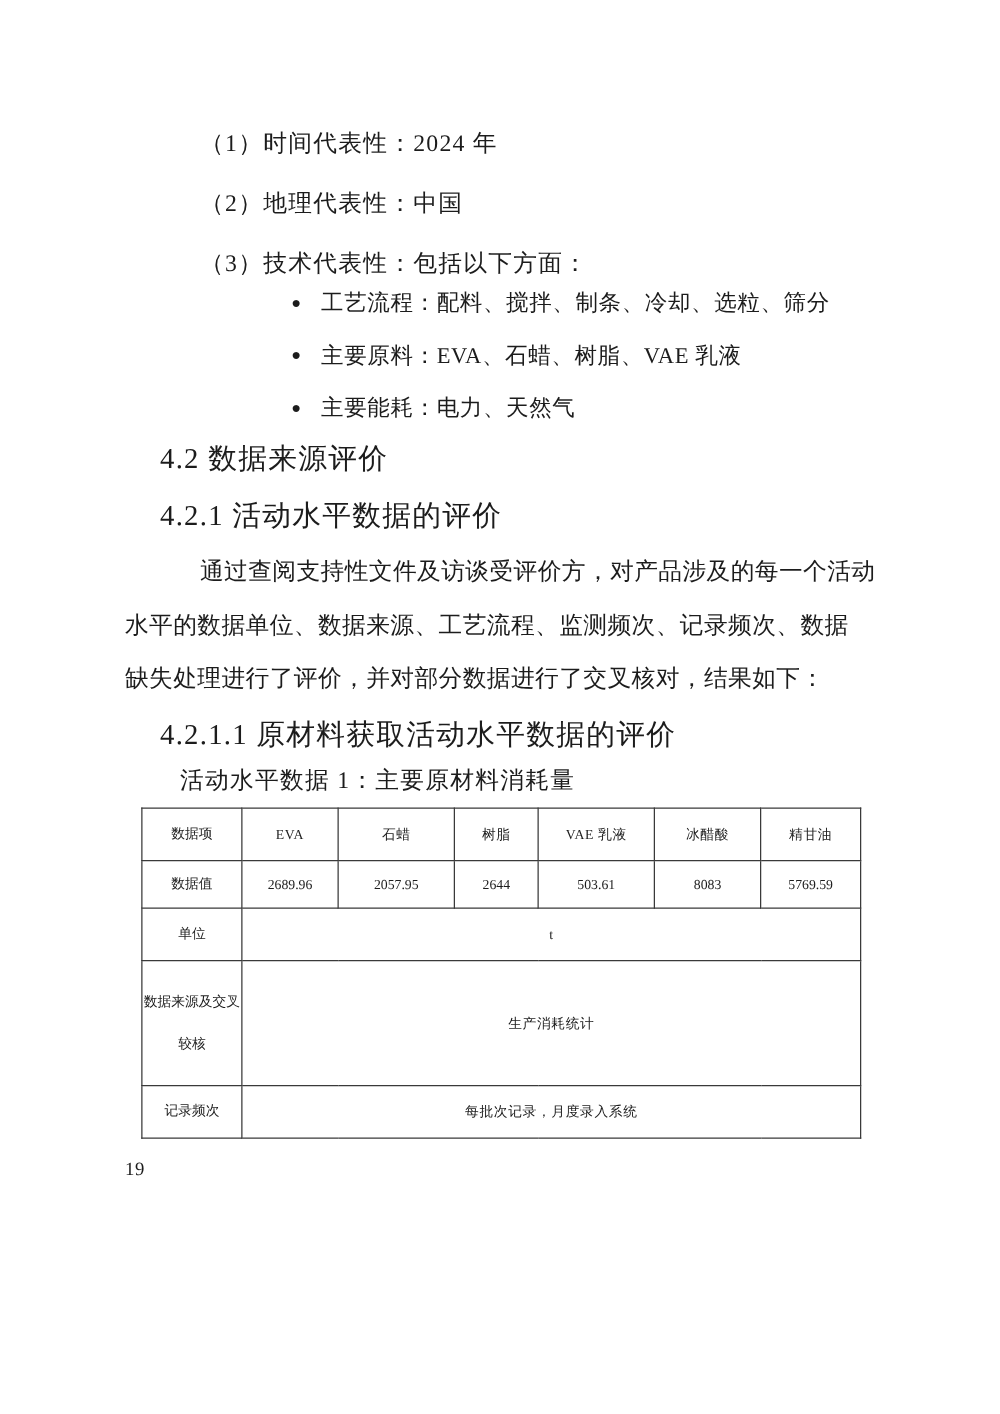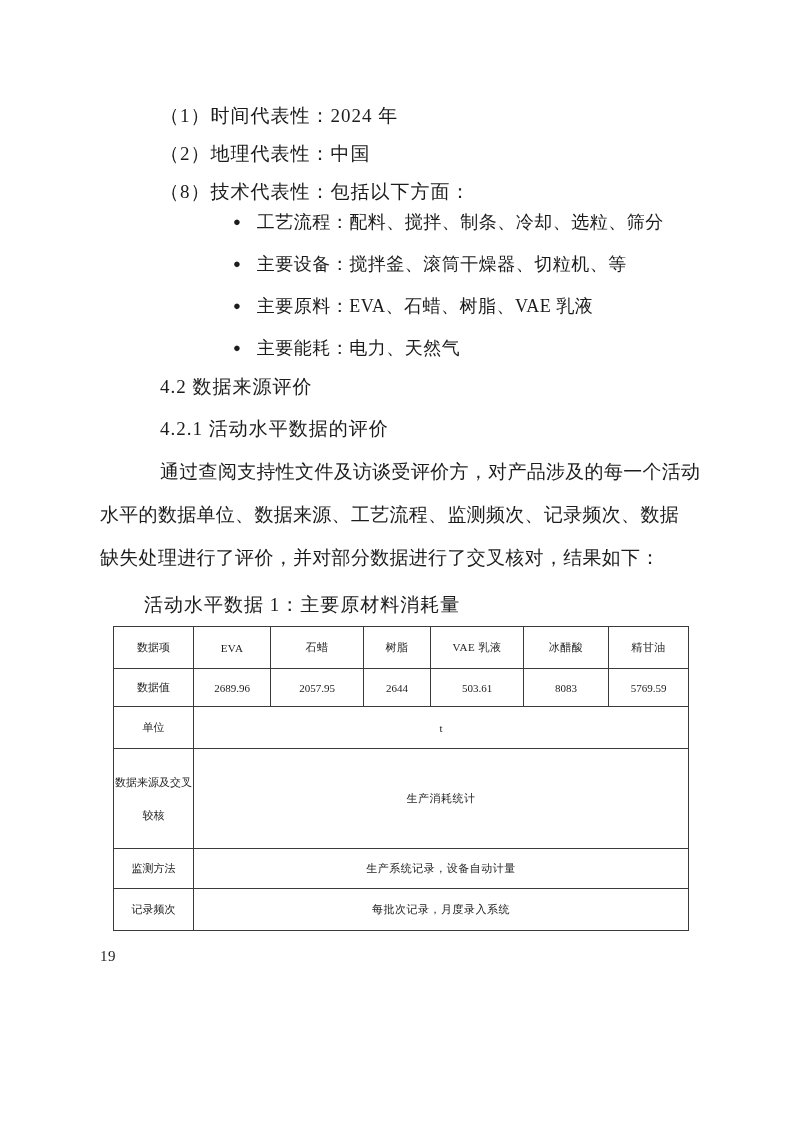--- a/index.html
+++ b/index.html
@@ -19,40 +19,40 @@
   .content {
     padding: 106px 110px 0 100px;
   }
   .num-item {
     margin-left: 60px;
     font-size: 19px;
     line-height: 1;
     letter-spacing: 1px;
     white-space: nowrap;
   }
-  .num-item + .num-item { margin-top: 19px; }
+  .num-item + .num-item { margin-top: 29px; }
   .bullet-line {
     margin-left: 133px;
     font-size: 18px;
     line-height: 1;
     letter-spacing: 0.5px;
     white-space: nowrap;
     margin-top: 24px;
   }
   .bullet-line.first { margin-top: 12px; }
   .bullet-marker {
     display: inline-block;
     font-size: 13px;
     vertical-align: 2px;
     margin-right: 16px;
     letter-spacing: 0;
   }
   .heading {
-    margin-left: 60px;
-    font-size: 19px;
+    margin-left: 28px;
+    font-size: 23px;
     line-height: 1;
     letter-spacing: 1px;
     white-space: nowrap;
   }
   #sec-42    { margin-top: 20px; }
   #sec-421   { margin-top: 23px; }
   #sec-4211  { margin-top: 11px; }
   .para { margin-top: 12px; }
   .para-line {
     font-size: 19px;
@@ -104,44 +104,42 @@
   }
 </style>
 </head>
 <body>
 
 <div class="page">
   <div class="content">
 
     <div class="num-item">（1）时间代表性：2024 年</div>
     <div class="num-item">（2）地理代表性：中国</div>
-    <div class="num-item">（8）技术代表性：包括以下方面：</div>
+    <div class="num-item">（3）技术代表性：包括以下方面：</div>
 
     <div class="bullet-line first">
       <span class="bullet-marker">●</span><span>工艺流程：配料、搅拌、制条、冷却、选粒、筛分</span>
-    </div>
-    <div class="bullet-line">
-      <span class="bullet-marker">●</span><span>主要设备：搅拌釜、滚筒干燥器、切粒机、等</span>
     </div>
     <div class="bullet-line">
       <span class="bullet-marker">●</span><span>主要原料：EVA、石蜡、树脂、VAE 乳液</span>
     </div>
     <div class="bullet-line">
       <span class="bullet-marker">●</span><span>主要能耗：电力、天然气</span>
     </div>
 
     <div class="heading" id="sec-42">4.2 数据来源评价</div>
     <div class="heading" id="sec-421">4.2.1 活动水平数据的评价</div>
 
     <div class="para">
       <div class="para-line indent">通过查阅支持性文件及访谈受评价方，对产品涉及的每一个活动</div>
       <div class="para-line">水平的数据单位、数据来源、工艺流程、监测频次、记录频次、数据</div>
       <div class="para-line">缺失处理进行了评价，并对部分数据进行了交叉核对，结果如下：</div>
     </div>
 
+    <div class="heading" id="sec-4211">4.2.1.1 原材料获取活动水平数据的评价</div>
 
     <div class="table-caption">活动水平数据 1：主要原材料消耗量</div>
 
     <table class="data-table">
       <colgroup>
         <col style="width:80px">
           <col style="width:77px">
           <col style="width:93px">
         <col style="width:67px">
           <col style="width:93px">
@@ -168,24 +166,20 @@
           <td>5769.59</td>
         </tr>
         <tr class="r-unit">
           <td class="lbl">单位</td>
           <td colspan="6">t</td>
         </tr>
         <tr class="r-src">
           <td class="lbl">数据来源及交叉较核</td>
           <td colspan="6" class="cn">生产消耗统计</td>
         </tr>
-        <tr class="r-meth">
-          <td class="lbl">监测方法</td>
-          <td colspan="6" class="cn">生产系统记录，设备自动计量</td>
-        </tr>
         <tr class="r-rec">
           <td class="lbl">记录频次</td>
           <td colspan="6" class="cn">每批次记录，月度录入系统</td>
         </tr>
       </tbody>
     </table>
 
     <div class="page-number">19</div>
   </div>
 </div>

